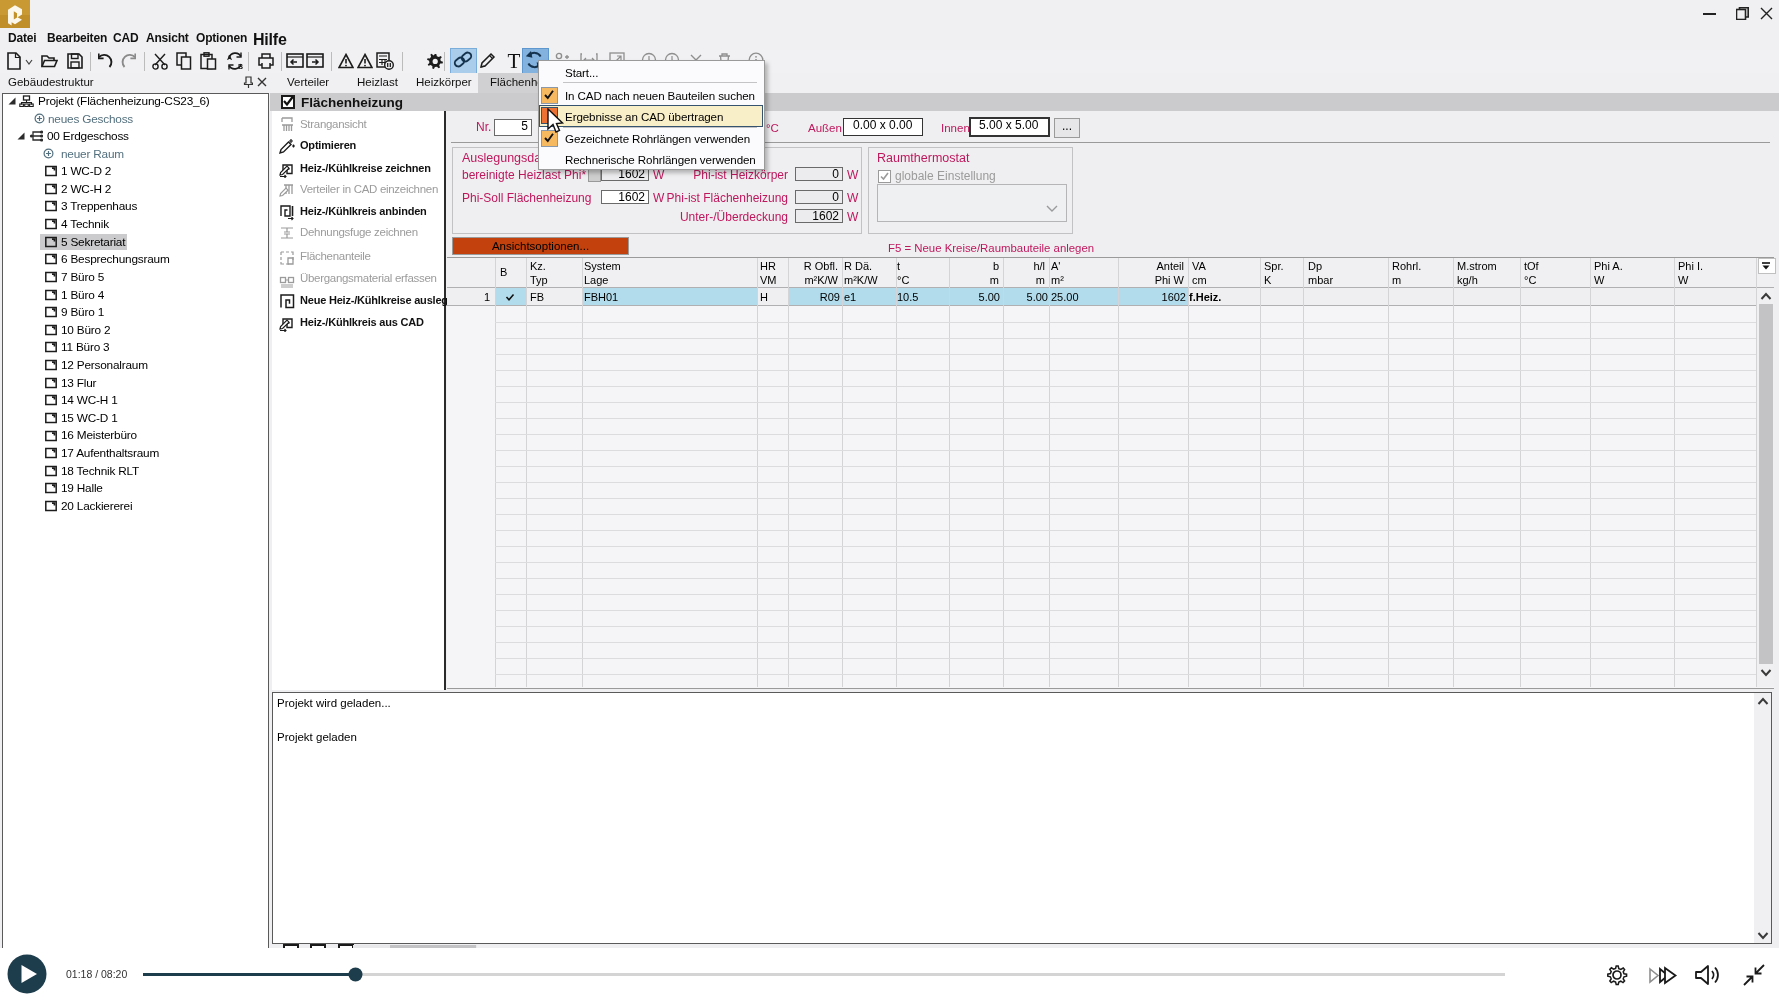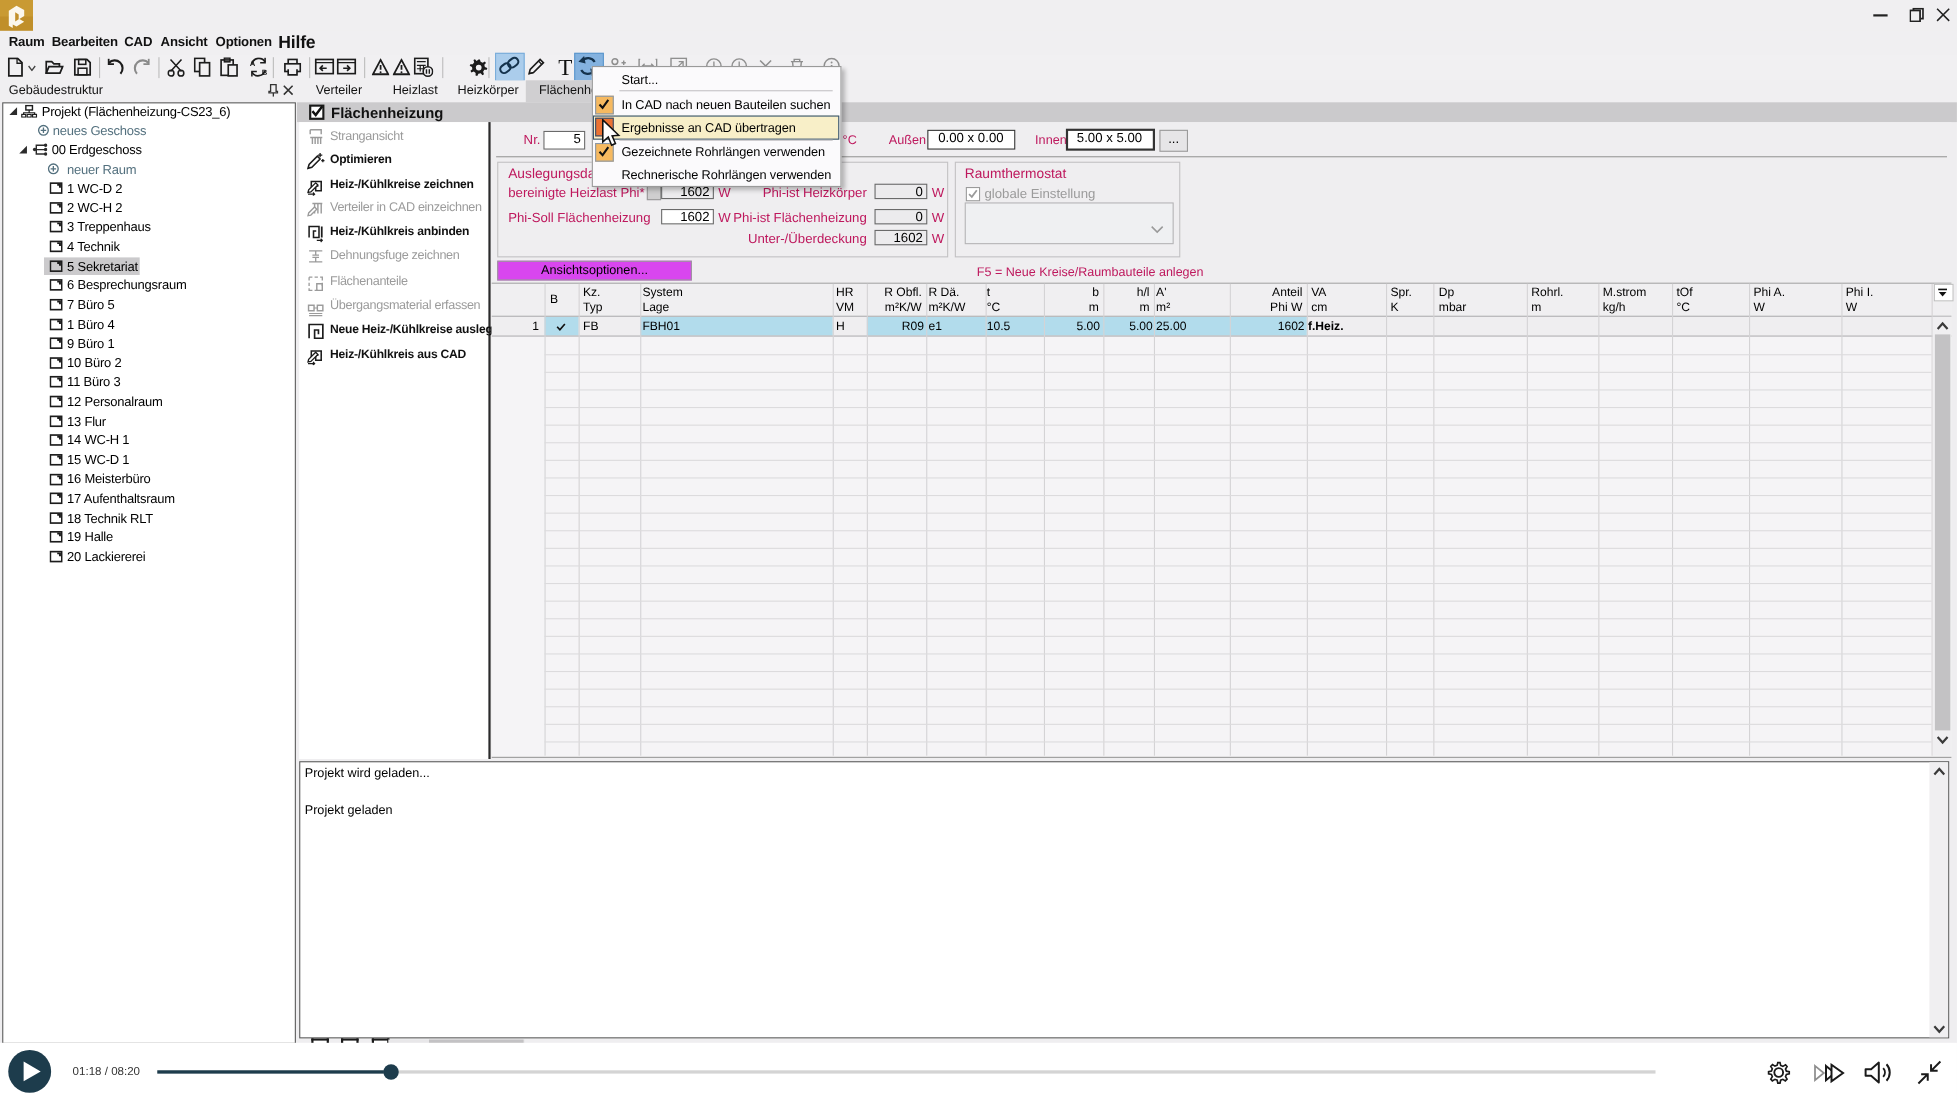--- a/index.html
+++ b/index.html
@@ -31,21 +31,21 @@
 </svg>
 <div class="abs" style="left:1703px;top:13px;width:13px;height:2px;background:#222"></div>
 <svg class="abs" style="left:1736px;top:7px" width="13" height="13" viewBox="0 0 13 13">
 <rect x="0.5" y="2.5" width="9" height="10" fill="none" stroke="#222" stroke-width="1.6"></rect>
 <path d="M3.5,2.5 L3.5,0.8 L12.2,0.8 L12.2,10 L10,10" fill="none" stroke="#222" stroke-width="1.6"></path>
 </svg>
 <svg class="abs" style="left:1760px;top:7px" width="13" height="13" viewBox="0 0 13 13">
 <path d="M1,1 L12,12 M12,1 L1,12" stroke="#222" stroke-width="1.4"></path>
 </svg>
 <div class="abs" style="left:0;top:28px;width:1779px;height:22px;background:#f0eff1"></div>
-<div class="abs" style="left:8px;top:31px;font-size:12px;font-weight:bold;letter-spacing:-0.2px;color:#111">Raum</div>
+<div class="abs" style="left:8px;top:31px;font-size:12px;font-weight:bold;letter-spacing:-0.2px;color:#111">Datei</div>
 <div class="abs" style="left:47px;top:31px;font-size:12px;font-weight:bold;letter-spacing:-0.2px;color:#111">Bearbeiten</div>
 <div class="abs" style="left:113px;top:31px;font-size:12px;font-weight:bold;letter-spacing:-0.2px;color:#111">CAD</div>
 <div class="abs" style="left:146px;top:31px;font-size:12px;font-weight:bold;letter-spacing:-0.2px;color:#111">Ansicht</div>
 <div class="abs" style="left:196px;top:31px;font-size:12px;font-weight:bold;letter-spacing:-0.2px;color:#111">Optionen</div>
 <div class="abs" style="left:253px;top:31px;font-size:16px;font-weight:bold;letter-spacing:-0.2px;color:#111">Hilfe</div>
 <div class="abs" style="left:0;top:50px;width:1779px;height:23px;background:#f1f0f2"></div>
 <div class="abs" style="left:90px;top:52px;width:1px;height:19px;background:#bcbcbc"></div>
 <div class="abs" style="left:144px;top:52px;width:1px;height:19px;background:#bcbcbc"></div>
 <div class="abs" style="left:248px;top:52px;width:1px;height:19px;background:#bcbcbc"></div>
 <div class="abs" style="left:281px;top:52px;width:1px;height:19px;background:#bcbcbc"></div>
@@ -426,21 +426,21 @@
 <div class="lbl" style="left:877px;top:151px;font-size:12.5px">Raumthermostat</div>
 <div class="abs" style="left:878px;top:170px;width:11px;height:11px;background:#fff;border:1px solid #9a9a9a"></div>
 <svg class="abs" style="left:879px;top:171px" width="11" height="11" viewBox="0 0 11 11">
       <path d="M2,5.5 L4.5,8 L9,2" stroke="#9a9a9a" fill="none" stroke-width="1.6"></path>
     </svg>
 <div class="lbl" style="left:895px;top:169px;color:#9b9b9b">globale Einstellung</div>
 <div class="abs" style="left:877px;top:184px;width:188px;height:36px;background:#eff0f2;border:1px solid #b5b4b6"></div>
 <svg class="abs" style="left:1046px;top:205px" width="12" height="8" viewBox="0 0 12 8">
       <path d="M1,1 L6,6 L11,1" stroke="#9a9a9a" fill="none" stroke-width="1.4"></path>
     </svg>
-<div class="abs" style="left:452px;top:237px;width:175px;height:16px;background:#d946ef;border:1px solid #9a9a9a;font-size:11.5px;text-align:center;line-height:16px">Ansichtsoptionen...</div>
+<div class="abs" style="left:452px;top:237px;width:175px;height:16px;background:#c2410c;border:1px solid #9a9a9a;font-size:11.5px;text-align:center;line-height:16px">Ansichtsoptionen...</div>
 <div class="lbl" style="left:888px;top:241px;font-size:11.4px">F5 = Neue Kreise/Raumbauteile anlegen</div>
 <div class="abs" style="left:447px;top:257px;width:1327px;height:430px;background:#f5f4f6;border-top:1px solid #9a9a9a;border-bottom:1px solid #9a9a9a"></div>
 <div class="abs" style="left:447px;top:258px;width:1327px;height:30px;background:#f0eff1"></div>
 <div class="abs" style="left:447px;top:288px;width:1327px;height:17px;background:#efeef0"></div>
 <div class="abs" style="left:495px;top:288px;width:31px;height:17px;background:#b2dcec"></div>
 <div class="abs" style="left:582px;top:288px;width:175px;height:17px;background:#b2dcec"></div>
 <div class="abs" style="left:788px;top:288px;width:400px;height:17px;background:#b2dcec"></div>
 <div class="abs" style="left:447px;top:287px;width:1327px;height:1px;background:#b0afb1"></div>
 <div class="abs" style="left:447px;top:305px;width:1327px;height:1px;background:#b0afb1"></div>
 <div class="cline" style="left:495px;top:258px;height:429px"></div>

